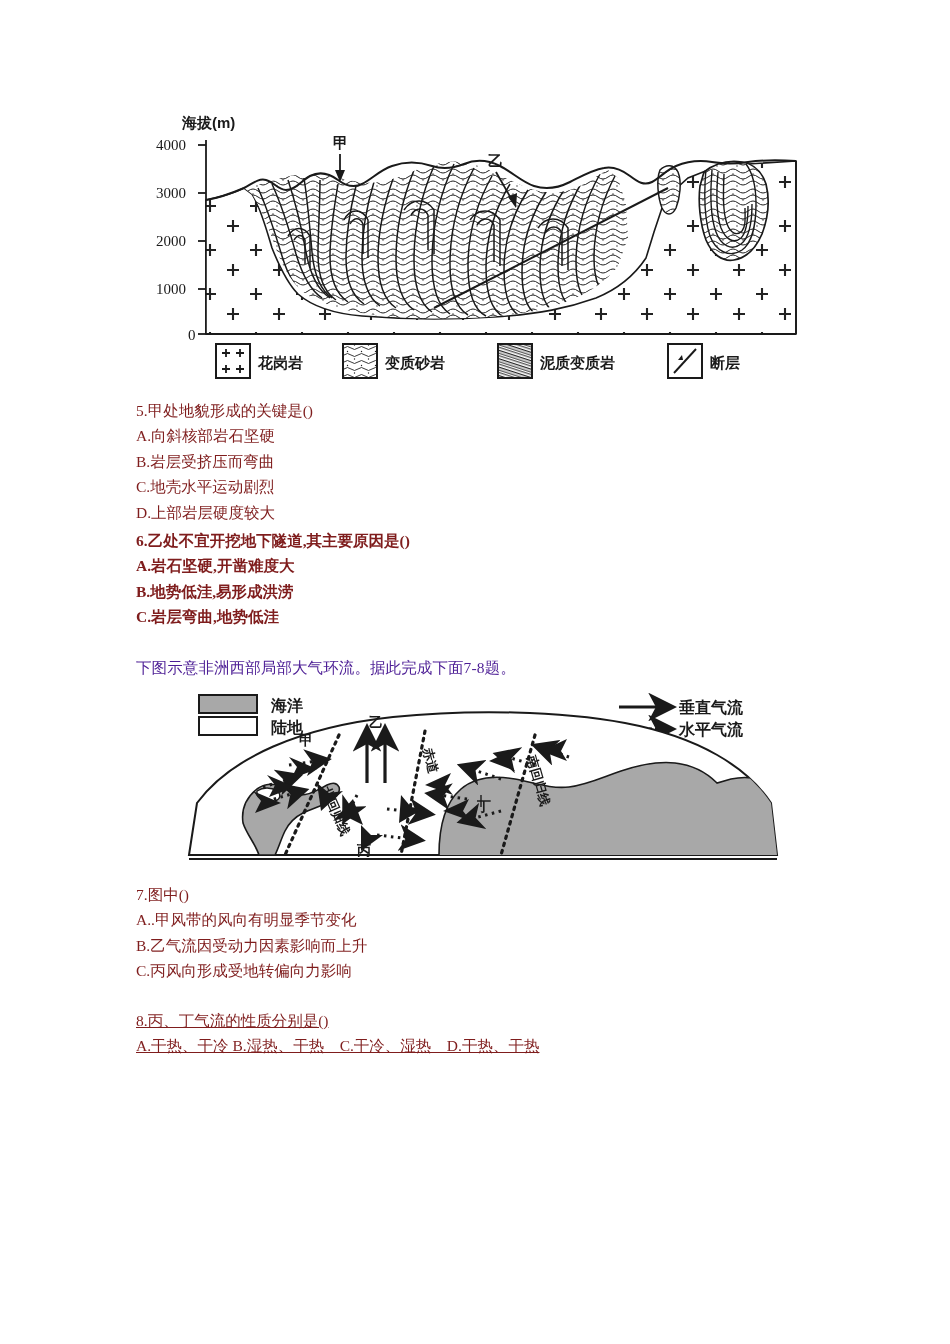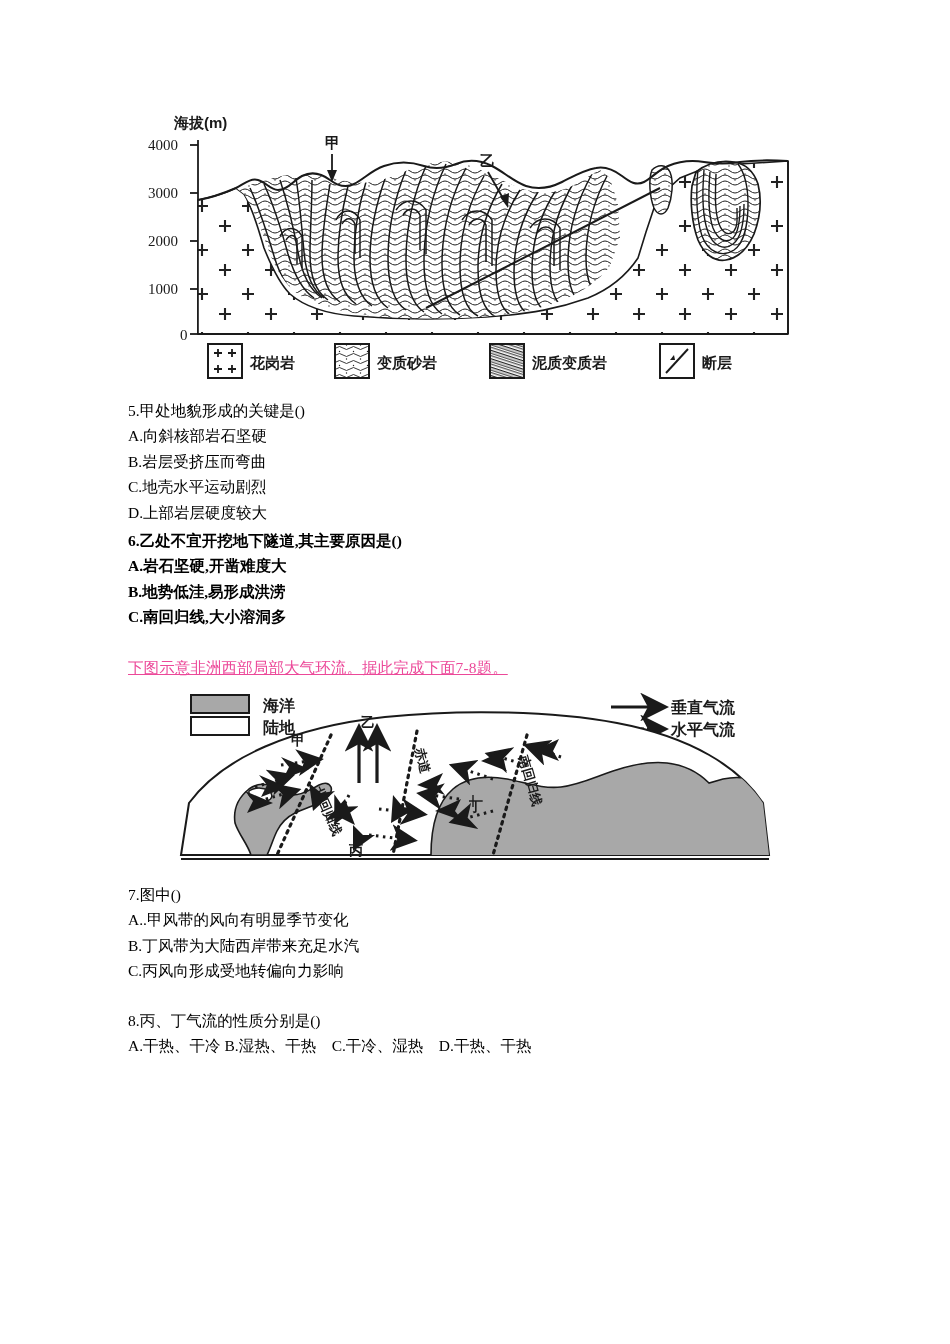--- a/index.html
+++ b/index.html
@@ -11,21 +11,21 @@
   body {
     width: 950px;
     height: 1344px;
     position: relative;
     font-family: "Liberation Serif", "DejaVu Serif", serif;
     color: #1a1a1a;
     overflow: hidden;
   }
   .page {
     position: absolute;
-    left: 0; top: 0;
+    left: 8px; top: 0;
     width: 840px;
     height: 1344px;
     background: #fff;
   }
 
   
   .fig1 {
     position: absolute;
     left: 140px;
     top: 108px;
@@ -33,31 +33,30 @@
     height: 280px;
   }
   .fig1 svg { display:block; }
 
   
   .qtext {
     position: absolute;
     font-family: "Liberation Serif", "DejaVu Serif", serif;
     font-size: 15.5px;
     line-height: 25.5px;
-    color: #ec4899;
+    color: #4c1d95;
     white-space: nowrap;
     letter-spacing: 0.1px;
-    text-decoration: underline;
   }
   .qblock {
     position: absolute;
     left: 128px;
     font-size: 15.5px;
     line-height: 25.4px;
-    color: #000000;
+    color: #7f1d1d;
   }
   .qline { white-space: nowrap; }
 
   
   .fig2 {
     position: absolute;
     left: 163px;
     top: 683px;
     width: 620px;
     height: 190px;
@@ -274,21 +273,21 @@
     <div class="qline">A.向斜核部岩石坚硬</div>
     <div class="qline">B.岩层受挤压而弯曲</div>
     <div class="qline">C.地壳水平运动剧烈</div>
     <div class="qline">D.上部岩层硬度较大</div>
   </div>
 
   <div class="qblock" style="top:528px;font-weight:bold;">
     <div class="qline">6.乙处不宜开挖地下隧道,其主要原因是()</div>
     <div class="qline">A.岩石坚硬,开凿难度大</div>
     <div class="qline">B.地势低洼,易形成洪涝</div>
-    <div class="qline">C.南回归线,大小溶洞多</div>
+    <div class="qline">C.岩层弯曲,地势低洼</div>
   </div>
 
   <div class="qtext" style="left:128px; top:655px;">下图示意非洲西部局部大气环流。据此完成下面7-8题。</div>
 
   <div class="fig2">
     <svg width="620" height="190" viewBox="0 0 620 190" xmlns="http://www.w3.org/2000/svg">
       <defs>
         <marker id="solidHead" markerWidth="9" markerHeight="9" refX="4" refY="4.5" orient="auto">
           <path d="M0,0 L9,4.5 L0,9 L2.4,4.5 Z" fill="#1a1a1a"></path>
         </marker>
@@ -388,22 +387,22 @@
       <text x="306" y="128" font-size="14" font-family="'Liberation Sans',sans-serif" font-weight="bold" fill="#1a1a1a">丁</text>
       <path d="M310,112 V124" stroke="#1a1a1a" stroke-width="1.4" fill="none"></path>
 
       <path d="M18,176 H606" stroke="#1a1a1a" stroke-width="2" fill="none"></path>
     </svg>
   </div>
 
   <div class="qblock" style="top:882px;">
     <div class="qline">7.图中()</div>
     <div class="qline">A..甲风带的风向有明显季节变化</div>
-    <div class="qline">B.丁风带为大陆西岸带来充足水汽</div>
+    <div class="qline">B.乙气流因受动力因素影响而上升</div>
     <div class="qline">C.丙风向形成受地转偏向力影响</div>
   </div>
 
-  <div class="qblock" style="top:1008px;">
+  <div class="qblock" style="top:1008px;text-decoration:underline;">
     <div class="qline">8.丙、丁气流的性质分别是()</div>
     <div class="qline">A.干热、干冷 B.湿热、干热　C.干冷、湿热　D.干热、干热</div>
   </div>
 
 </div>
 
 </body></html>

